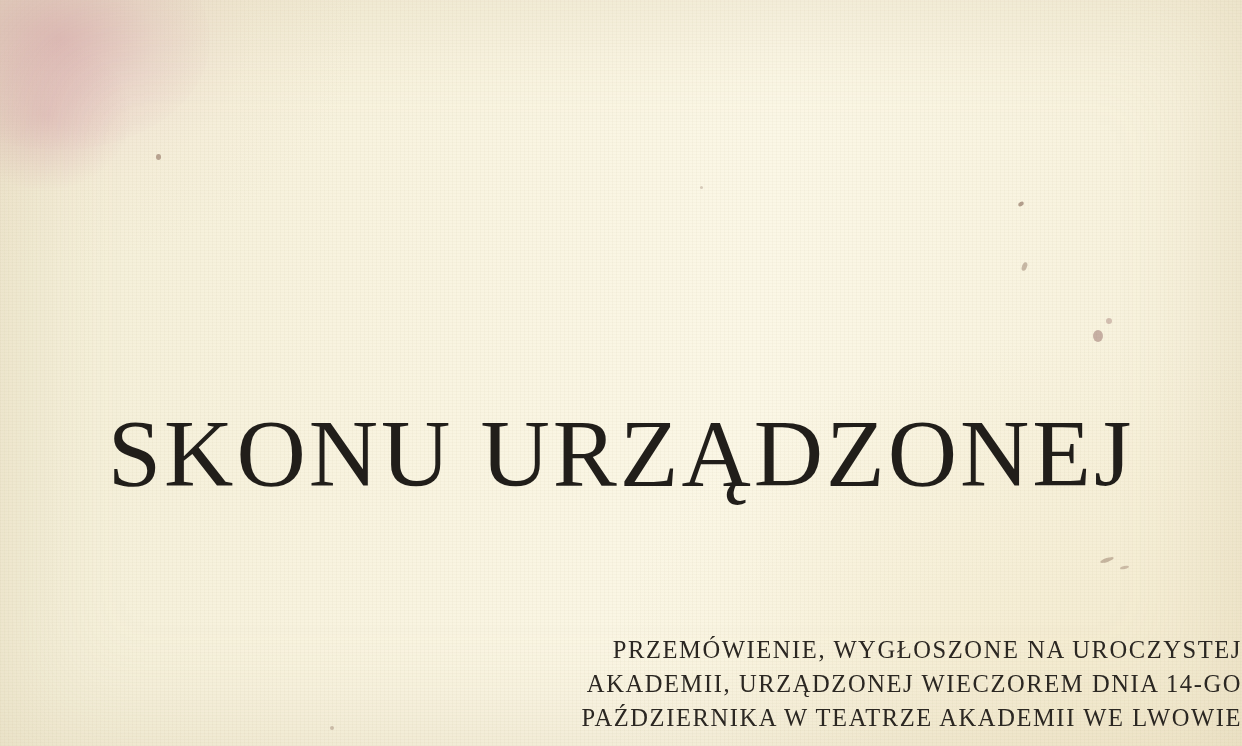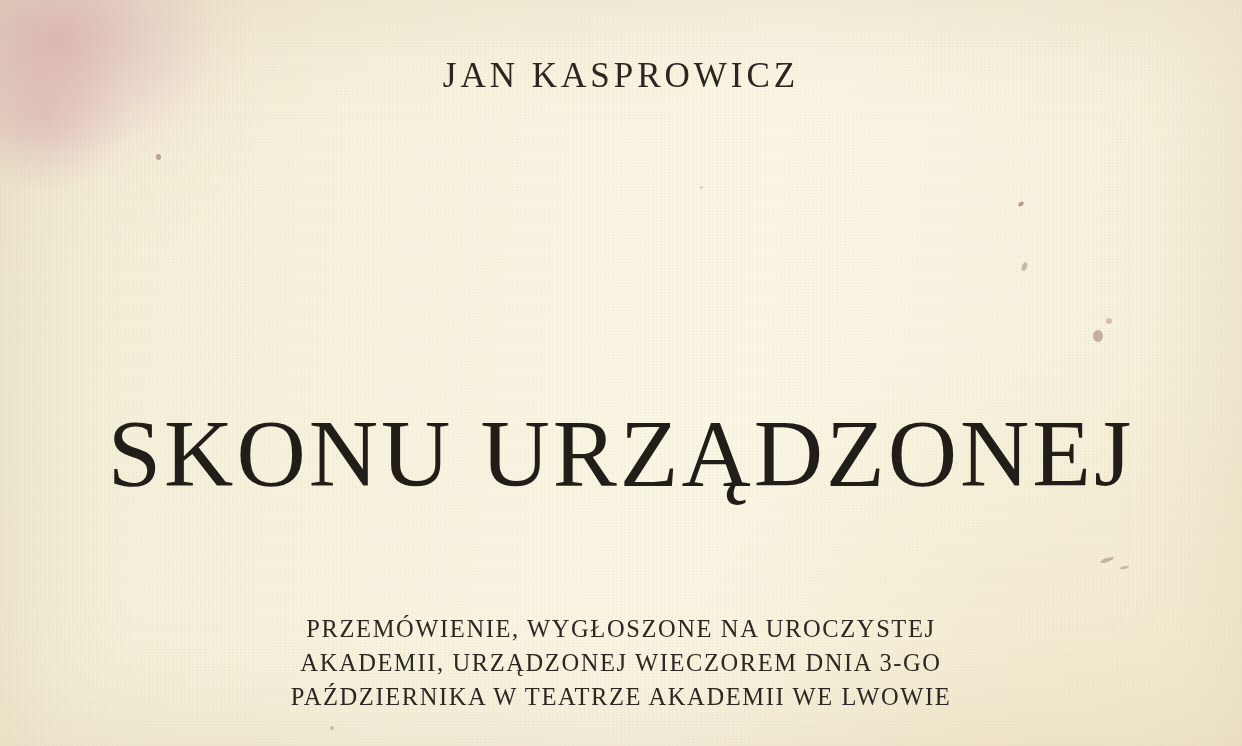--- a/index.html
+++ b/index.html
@@ -106,28 +106,29 @@
   }
   .title-line2 {
     top: 406px;
     font-size: 96px;
     letter-spacing: 3px;
     line-height: 1;
   }
 
   .subtitle {
     position: absolute;
-    top: 612px;
+    top: 633px;
     left: 0;
     right: 0;
     font-size: 24.5px;
     letter-spacing: 1.6px;
     line-height: 34px;
     color: #2b2722;
     font-family: "Liberation Serif", serif;
+    text-align: right;
   }
   .subtitle div {
     white-space: nowrap;
   }
 </style>
 </head>
 <body>
 
 <div class="page">
 
@@ -146,25 +147,24 @@
   <div class="speck" style="left:1106px; top:318px; width:6px; height:6px; opacity:0.3; background:#7d4a4a;"></div>
   <div class="speck" style="left:1100px; top:558px; width:14px; height:4px; opacity:0.35; transform:rotate(-18deg);"></div>
   <div class="speck" style="left:1120px; top:566px; width:9px; height:3px; opacity:0.3; transform:rotate(-12deg);"></div>
   <div class="speck" style="left:330px; top:726px; width:4px; height:4px; opacity:0.3;"></div>
   <div class="speck" style="left:700px; top:186px; width:3px; height:3px; opacity:0.25;"></div>
 
   <div class="vignette"></div>
 
   <div class="content">
 
-    <div class="author">JAN KASPROWICZ</div>
 
 
     <div class="title title-line2">SKONU URZĄDZONEJ</div>
 
     <div class="subtitle">
       <div>PRZEMÓWIENIE,  WYGŁOSZONE  NA  UROCZYSTEJ</div>
-      <div>AKADEMII, URZĄDZONEJ WIECZOREM DNIA 3-GO</div>
+      <div>AKADEMII, URZĄDZONEJ WIECZOREM DNIA 14-GO</div>
       <div>PAŹDZIERNIKA W TEATRZE AKADEMII WE LWOWIE</div>
     </div>
 
   </div>
 </div>
 
 </body></html>

